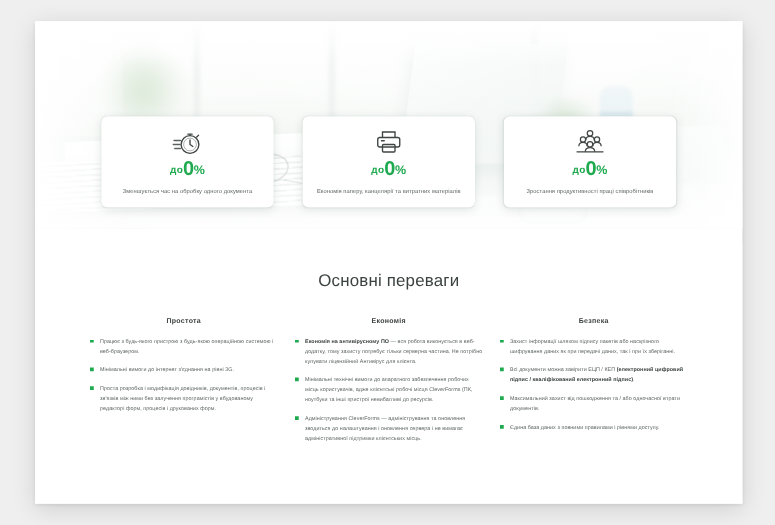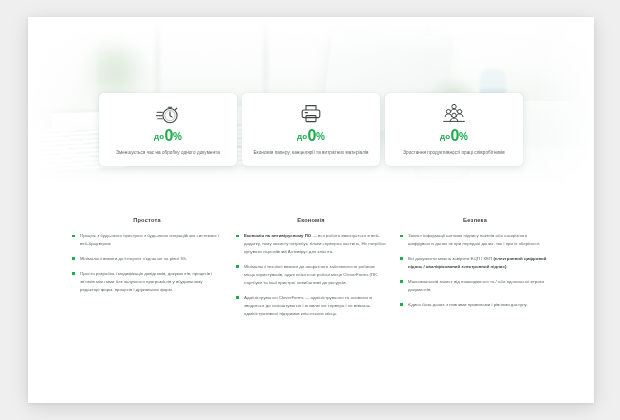--- a/index.html
+++ b/index.html
@@ -191,21 +191,21 @@
     background: linear-gradient(180deg, #ffffff 0%, rgba(255,255,255,0.05) 100%);
   }
 
   
   .stat-cards {
     position: absolute;
     left: 0; right: 0;
     top: 76px;
     display: flex;
     justify-content: center;
-    gap: 5px;
+    gap: 23px;
     padding: 0 12px;
     box-sizing: border-box;
     align-items: center;
   }
   .stat-card {
     width: 138px;
     min-height: 73px;
     background: #ffffff;
     border-radius: 5px;
     box-shadow: 0 2px 7px rgba(90,110,104,0.16), 0 0 1px rgba(90,110,104,0.18);
@@ -390,20 +390,21 @@
         <div class="stat-value">
           <span class="prefix">до</span><span class="num">0</span><span class="unit">%</span>
         </div>
         <div class="stat-caption">Зростання продуктивності праці співробітників</div>
       </div>
 
     </div>
   </div>
 
   <div class="benefits">
+    <h2 class="benefits-title">Основні переваги</h2>
 
     <div class="benefit-cols">
 
       <div class="benefit-col">
         <div class="benefit-col-title">Простота</div>
         <ul class="benefit-list">
             <li class="benefit-item"><span class="benefit-bullet"></span>Працює з будь-якого пристрою з будь-якою операційною системою і веб-браузером.</li>
             <li class="benefit-item"><span class="benefit-bullet"></span>Мінімальні вимоги до інтернет з'єднання на рівні 3G.</li>
             <li class="benefit-item"><span class="benefit-bullet"></span>Проста розробка і модифікація довідників, документів, процесів і зв'язків між ними без залучення програмістів у вбудованому редакторі форм, процесів і друкованих форм.</li>
           </ul>

